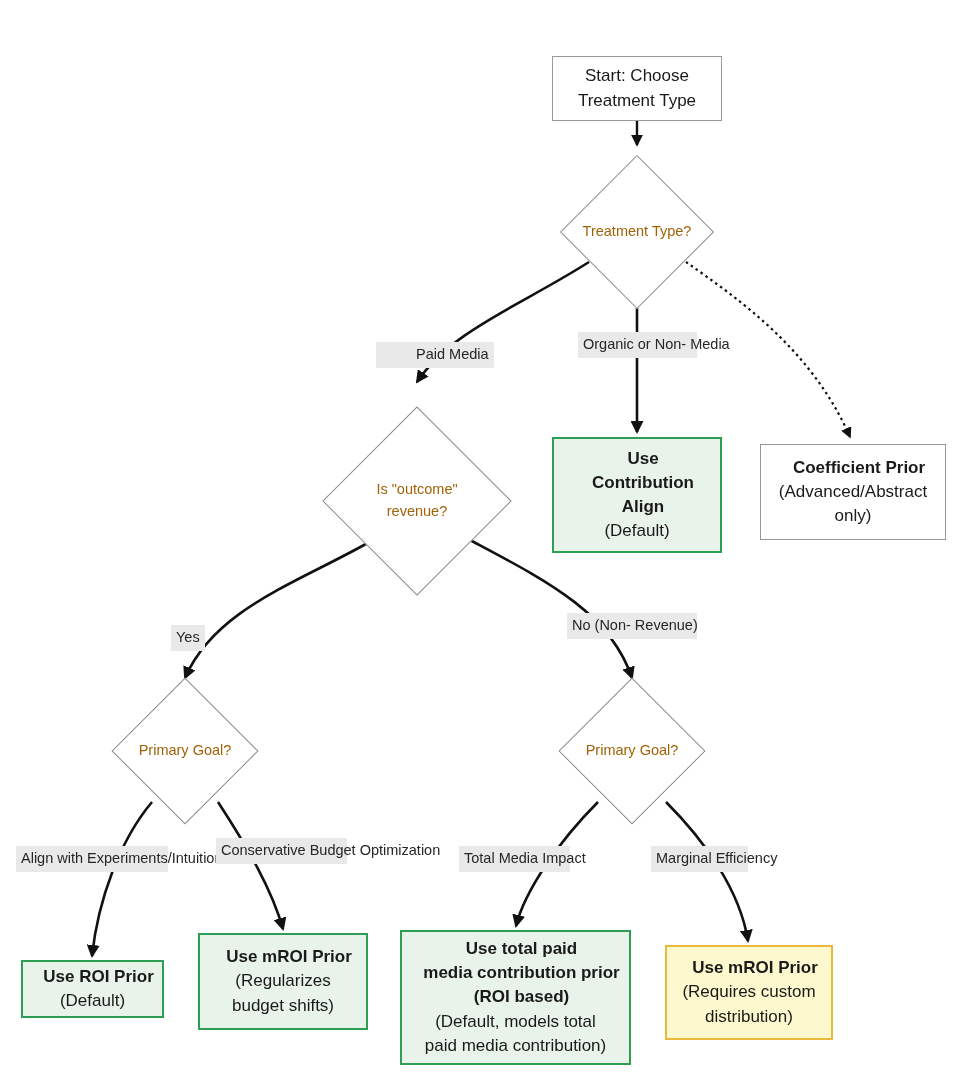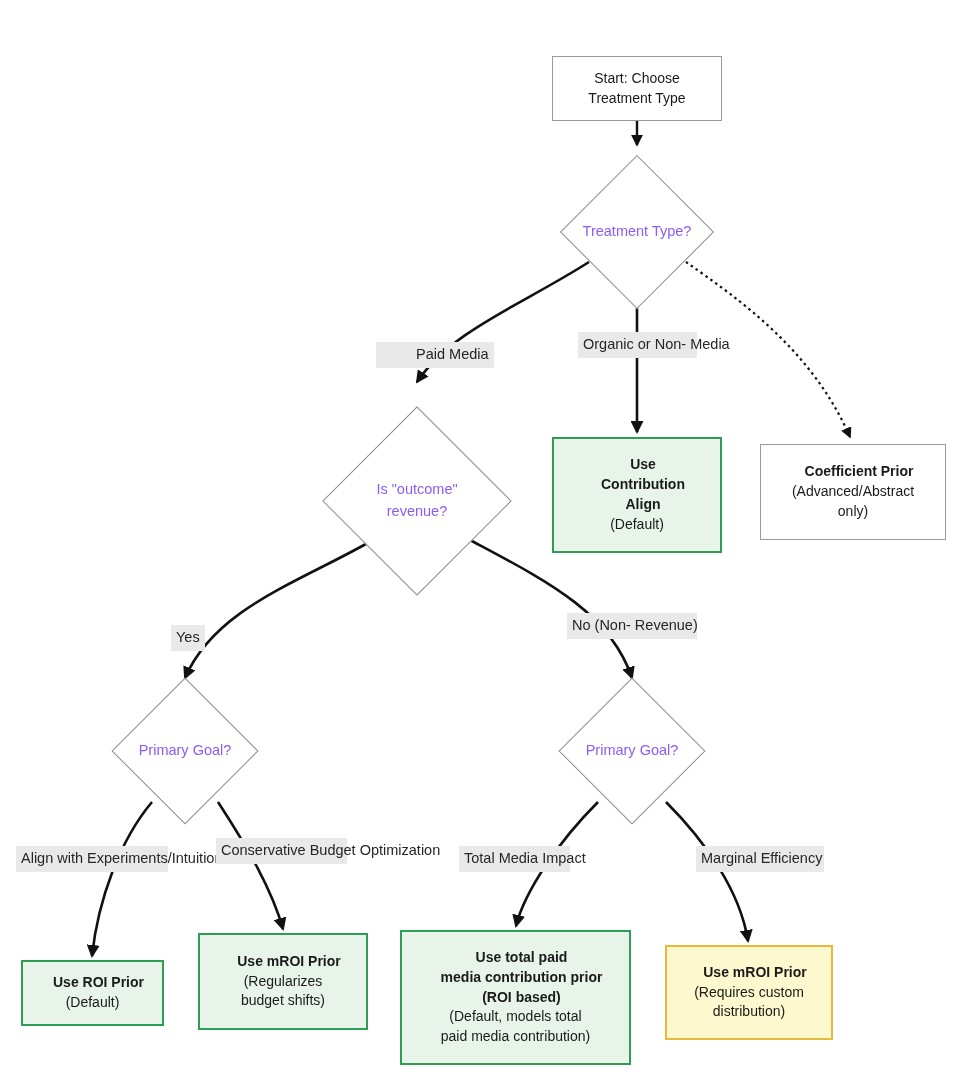--- a/index.html
+++ b/index.html
@@ -29,21 +29,21 @@
   }
   
   .node {
     position: absolute;
     box-sizing: border-box;
     display: flex;
     flex-direction: column;
     align-items: center;
     justify-content: center;
     text-align: center;
-    font-size: 14px;
+    font-size: 17px;
     line-height: 1.42;
   }
   .rect {
     background: #ffffff;
     border: 1.6px solid #9a9a9a;
   }
   .rect.green {
     background: #e8f3ea;
     border: 2px solid #2e9e55;
   }
@@ -78,21 +78,21 @@
     top: 0;
     width: 100%;
     height: 100%;
     display: flex;
     flex-direction: column;
     align-items: center;
     justify-content: center;
     text-align: center;
     font-size: 14.5px;
     line-height: 1.5;
-    color: #8b5cf6;
+    color: #a16207;
   }
   
   .elabel {
     position: absolute;
     background: #e9e9e9;
     color: #262626;
     font-size: 14.5px;
     line-height: 1.5;
     text-align: center;
     padding: 2px 5px;
@@ -176,21 +176,21 @@
     <span class="ln b">Align</span>
     <span class="ln">(Default)</span>
   </div>
 
   <div class="node rect" style="left:760px; top:444px; width:186px; height:96px;">
     <span class="ln b">Coefficient Prior</span>
     <span class="ln">(Advanced/Abstract</span>
     <span class="ln">only)</span>
   </div>
 
-  <div class="node rect green" style="left:21px; top:960px; width:143px; height:66px;">
+  <div class="node rect green" style="left:21px; top:960px; width:143px; height:58px;">
     <span class="ln b">Use ROI Prior</span>
     <span class="ln">(Default)</span>
   </div>
 
   <div class="node rect green" style="left:198px; top:933px; width:170px; height:97px;">
     <span class="ln b">Use mROI Prior</span>
     <span class="ln">(Regularizes</span>
     <span class="ln">budget shifts)</span>
   </div>
 
@@ -235,18 +235,18 @@
     <span class="ln">Conservative</span>
     <span class="ln">Budget</span>
     <span class="ln">Optimization</span>
   </div>
 
   <div class="elabel" style="left:459px; top:846px; width:111px;">
     <span class="ln">Total Media</span>
     <span class="ln">Impact</span>
   </div>
 
-  <div class="elabel" style="left:696px; top:846px; width:128px;">
+  <div class="elabel" style="left:651px; top:846px; width:97px;">
     <span class="ln">Marginal</span>
     <span class="ln">Efficiency</span>
   </div>
 
 </div>
 
 </body></html>

